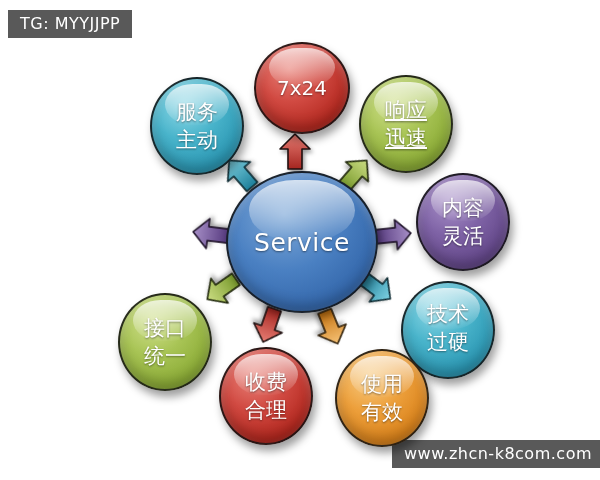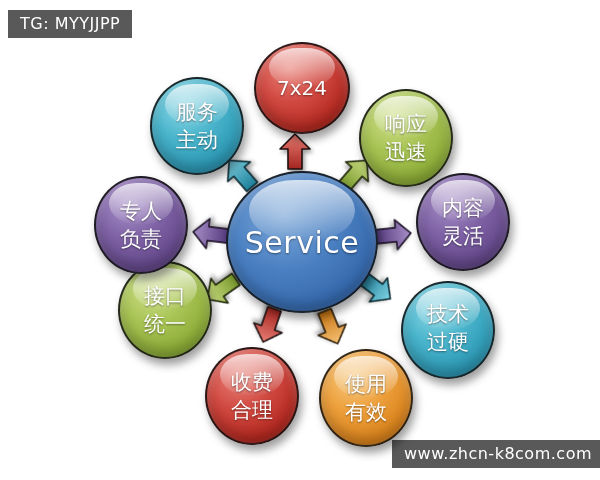--- a/index.html
+++ b/index.html
@@ -47,38 +47,38 @@
     content: "";
     position: absolute;
     left: 14%; right: 14%; top: 5%;
     height: 44%;
     border-radius: 50% / 58%;
     background: linear-gradient(to bottom, rgba(255,255,255,0.72), rgba(255,255,255,0.03));
     pointer-events: none;
   }
   .node .ln { font-size: 21px; line-height: 28px; z-index: 1; }
   .node .one-ln { font-size: 20px; z-index: 1; }
-  .center-node .svc { font-size: 30px; letter-spacing: 0.5px; z-index: 1; }
+  .center-node .svc { font-size: 25px; letter-spacing: 0.5px; z-index: 1; }
 
   .c-red    { background: radial-gradient(circle at 36% 28%, #e9837a 0%, #d14a42 38%, #b3281f 74%, #8a1c15 100%); }
   .c-green  { background: radial-gradient(circle at 36% 28%, #d0e08c 0%, #a8c455 38%, #8bab36 74%, #6e8d28 100%); }
   .c-purple { background: radial-gradient(circle at 36% 28%, #a991c9 0%, #7f63a6 38%, #634789 74%, #4c346d 100%); }
   .c-teal   { background: radial-gradient(circle at 36% 28%, #8fd8e6 0%, #49b4cb 38%, #2b96b2 74%, #1e7790 100%); }
   .c-orange { background: radial-gradient(circle at 36% 28%, #f7ca80 0%, #eda03c 38%, #d9821b 74%, #b16710 100%); }
   .c-blue   { background: radial-gradient(circle at 38% 30%, #7fa9d8 0%, #4a80c2 42%, #3366aa 76%, #27528f 100%); }
 
   
   .center-node { left: 226px; top: 171px; width: 152px; height: 142px; }
   .n0 { left: 254px; top: 42px;  width: 96px; height: 92px; }   
-  .n1 { left: 359px; top: 89px;  width: 94px; height: 98px; }   
+  .n1 { left: 359px; top: 75px;  width: 94px; height: 98px; text-decoration: underline; }   
   .n2 { left: 416px; top: 173px; width: 94px; height: 98px; }   
   .n3 { left: 401px; top: 281px; width: 94px; height: 98px; font-family: Liberation Mono, monospace; }   
-  .n4 { left: 319px; top: 349px; width: 94px; height: 98px; }   
-  .n5 { left: 205px; top: 347px; width: 94px; height: 98px; align-items: center; }   
-  .n6 { left: 118px; top: 261px; width: 94px; height: 98px; }   
+  .n4 { left: 335px; top: 349px; width: 94px; height: 98px; }   
+  .n5 { left: 219px; top: 347px; width: 94px; height: 98px; align-items: center; }   
+  .n6 { left: 118px; top: 293px; width: 94px; height: 98px; }   
   .n7 { left: 94px;  top: 176px; width: 94px; height: 98px; }   
   .n8 { left: 150px; top: 77px;  width: 94px; height: 98px; }   
 
   
   .arrow {
     position: absolute;
     width: 34px; height: 38px;
     filter: drop-shadow(2px 3px 2px rgba(0,0,0,0.38));
   }
   .a0 { left: 278px; top: 133px; transform: rotate(0deg);   }
@@ -176,22 +176,18 @@
     <span class="ln">有效</span>
   </div>
   <div class="node n5 c-red">
     <span class="ln">收费</span>
     <span class="ln">合理</span>
   </div>
   <div class="node n6 c-green">
     <span class="ln">接口</span>
     <span class="ln">统一</span>
   </div>
-  <div class="node n7 c-purple">
-    <span class="ln">专人</span>
-    <span class="ln">负责</span>
-  </div>
   <div class="node n8 c-teal">
     <span class="ln">服务</span>
     <span class="ln">主动</span>
   </div>
 
 </div>
 
 </body></html>

